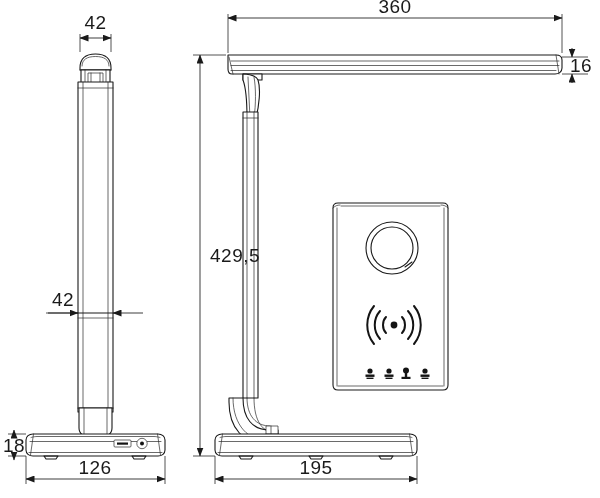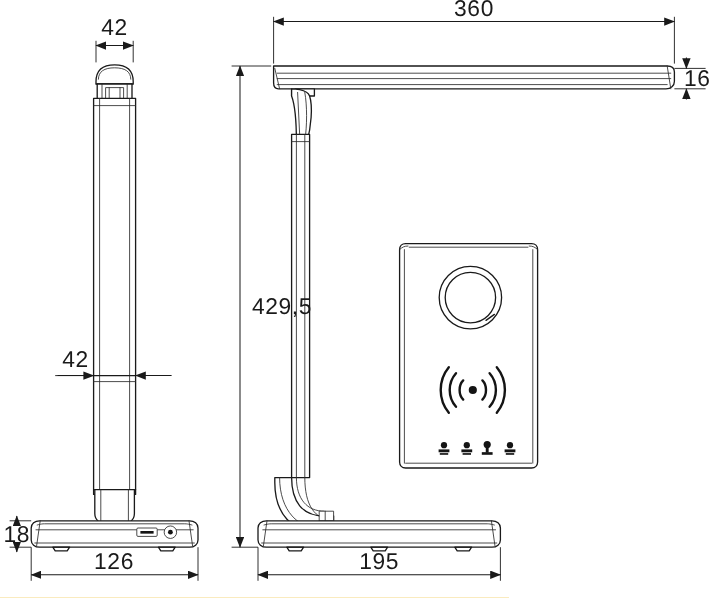--- a/index.html
+++ b/index.html
@@ -8,21 +8,21 @@
     padding: 0;
     background: #ffffff;
   }
   body {
     font-family: "Liberation Sans", sans-serif;
   }
   #drawing-root {
     position: relative;
     width: 600px;
     height: 498px;
-    background: #eab308;
+    background: #84cc16;
     overflow: hidden;
   }
   #drawing-root svg {
     display: block;
   }
   .dim-text {
     font-family: "Liberation Sans", sans-serif;
     font-size: 19px;
     fill: #1a1a1a;
     letter-spacing: 0.5px;

